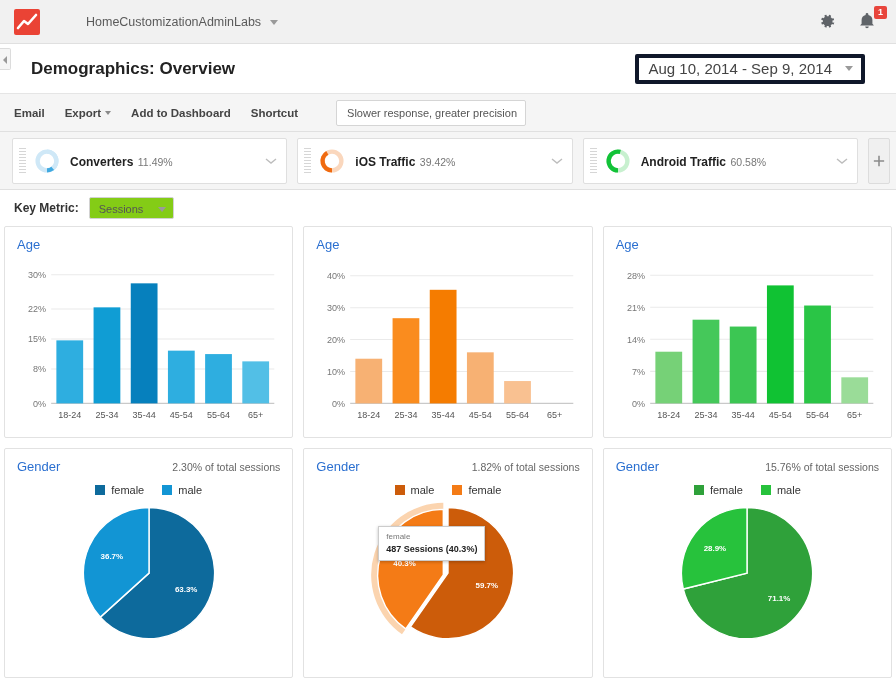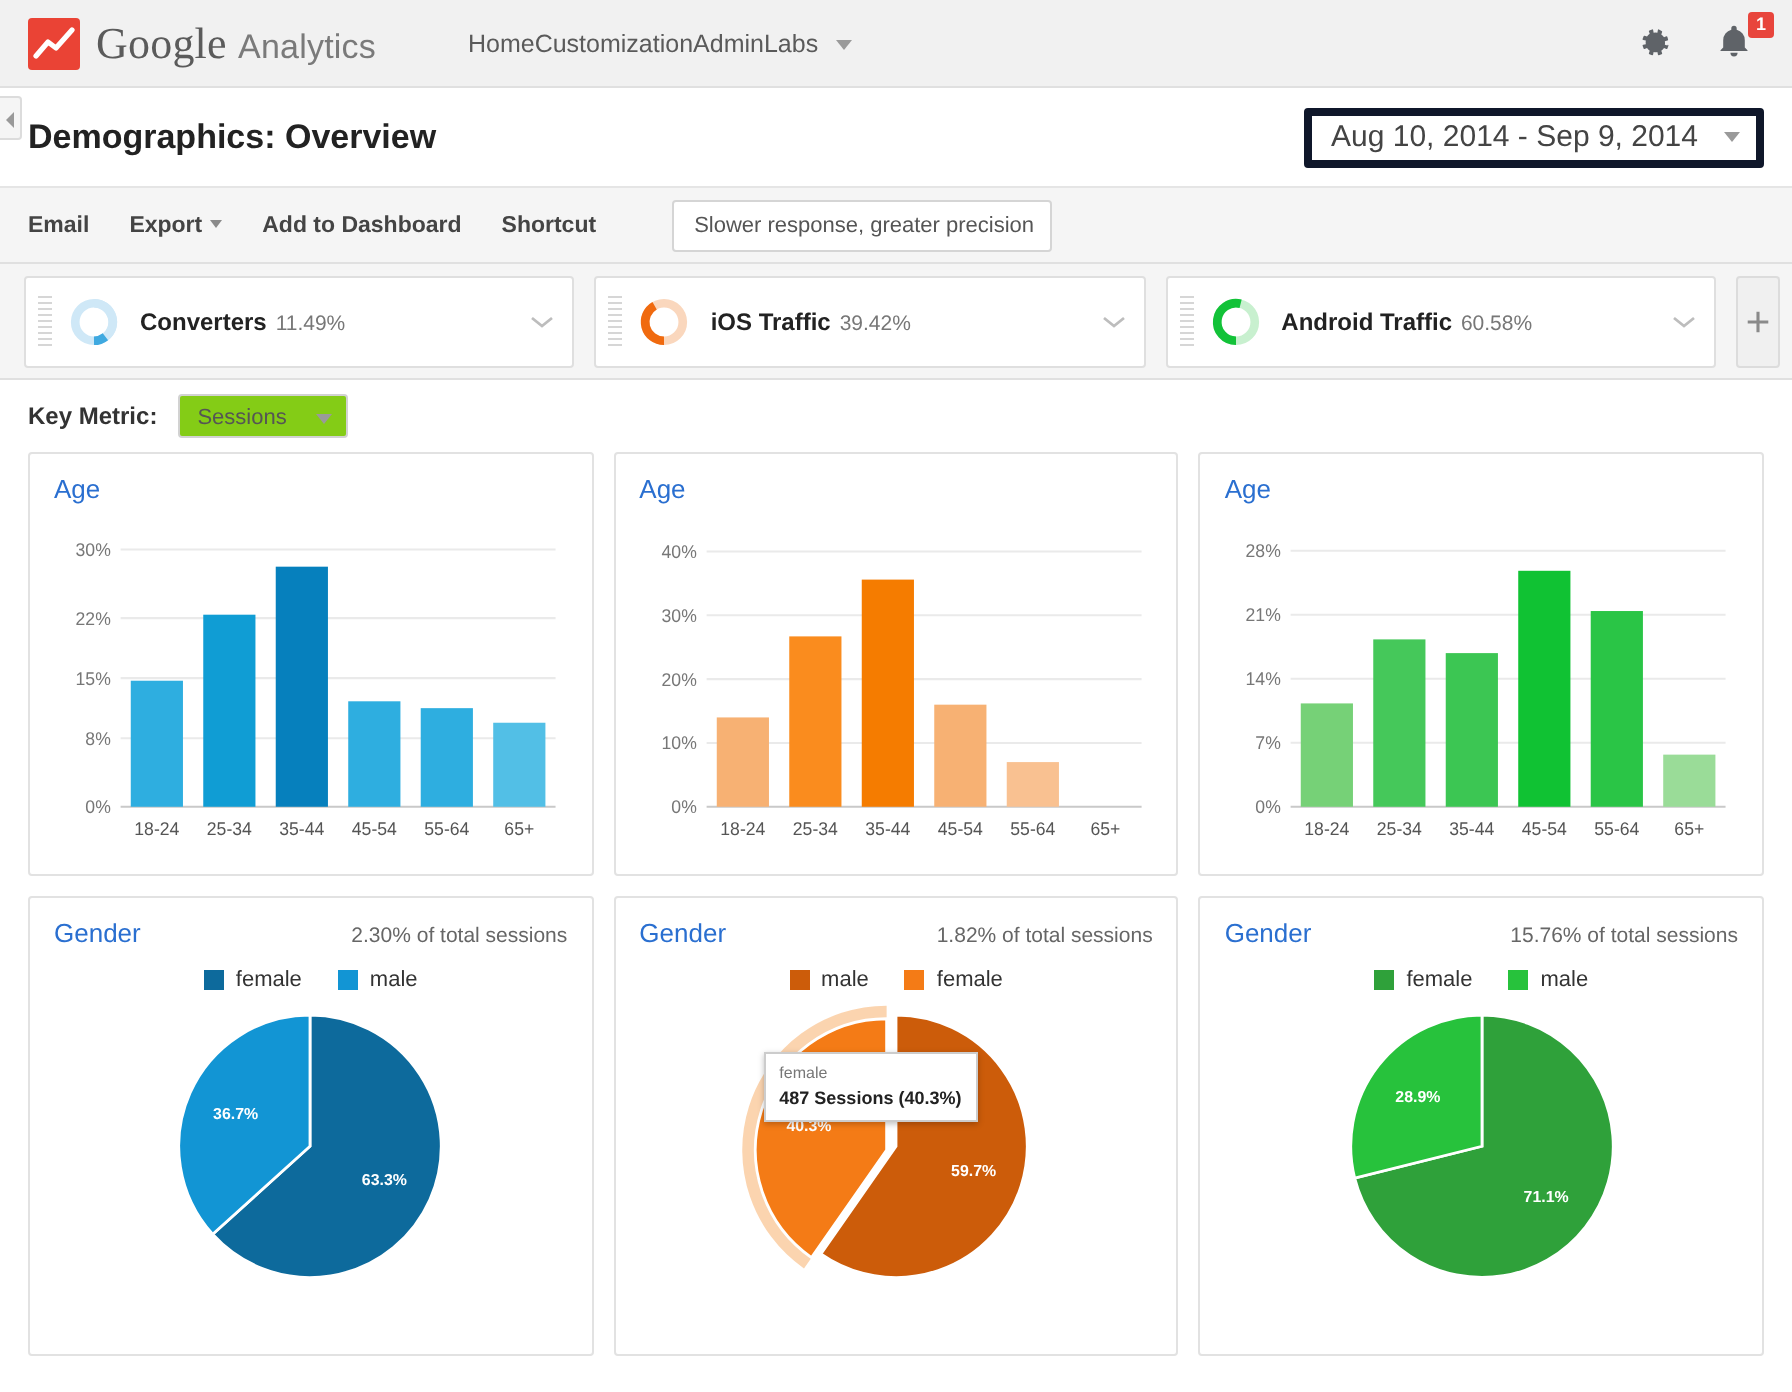--- a/index.html
+++ b/index.html
@@ -41,21 +41,21 @@
   .bellwrap { position: relative; width: 20px; height: 20px; cursor: pointer; }
   .badge {
     position: absolute; top: -6px; right: -9px; background: #e8453c; color: #fff;
     font-size: 9px; font-weight: bold; border-radius: 2px;
     padding: 1px 3px; min-width: 13px; text-align: center; line-height: 11px;
   }
 
   
   .titlebar {
     height: 50px; background: #fff; border-bottom: 1px solid #e5e5e5;
-    display: flex; align-items: center; padding: 0 14px; position: relative;
+    display: flex; align-items: center; padding: 0 31px; position: relative;
   }
   .pagetitle { font-size: 17px; font-weight: bold; color: #222; }
   .daterange {
     margin-left: auto; border: 4px solid #0f172a; background: #fff;
     border-radius: 2px; height: 30px; display: flex; align-items: center;
     padding: 0 8px 0 10px; gap: 8px; cursor: pointer;
   }
   .daterange .txt { font-size: 15px; color: #444; white-space: nowrap; }
   .sidetab {
     position: absolute; left: 0; top: 4px; width: 11px; height: 22px;
@@ -116,21 +116,21 @@
   .kmlabel { font-size: 12px; font-weight: bold; color: #333; }
   .kmselect {
     border: 1px solid #d2d2d2; background: #84cc16; border-radius: 2px; height: 22px;
     display: flex; align-items: center; padding: 2px 7px 0 9px; gap: 10px;
     font-size: 11px; color: #555; cursor: pointer; justify-content: flex-end;
   }
 
   
   .grid {
     display: grid; grid-template-columns: repeat(3, 1fr);
-    gap: 10px; padding: 0 14px;
+    gap: 10px; padding: 0 4px;
   }
   .panel { background: #fff; border: 1px solid #e2e2e2; border-radius: 2px; }
   .panel-age { height: 212px; padding: 10px 12px 6px 12px; }
   .panel-gender { height: 230px; padding: 10px 12px 6px 12px; position: relative; overflow: hidden; }
   .panel-title { font-size: 13px; color: #2a6fd0; }
   .panel-head { display: flex; align-items: baseline; }
   .panel-sub { margin-left: auto; font-size: 10.5px; color: #666; }
 
   
   .chart { position: relative; width: 100%; height: 172px; margin-top: 6px; }
@@ -159,24 +159,20 @@
 </head>
 <body>
 
 <div class="topnav">
   <div class="brand">
     <span class="ga-logo">
       <svg viewBox="0 0 26 26" width="26" height="26">
         <rect x="0" y="0" width="26" height="26" rx="2" fill="#ea4335"></rect>
         <polyline points="4,19 10,12 14,15 22,6" fill="none" stroke="#fff" stroke-width="2.6" stroke-linejoin="round" stroke-linecap="round"></polyline>
       </svg>
-    </span>
-    <span class="brand-text">
-      <span class="g">Google</span>
-      <span class="sub">Analytics</span>
     </span>
   </div>
 
   <div class="navitems">
     <div class="navitem">
       <span>Home</span>
     </div>
     <div class="navitem">
       <span>Customization</span>
     </div>

